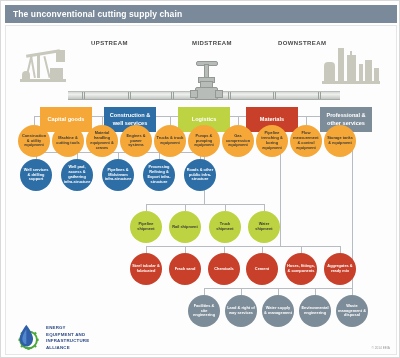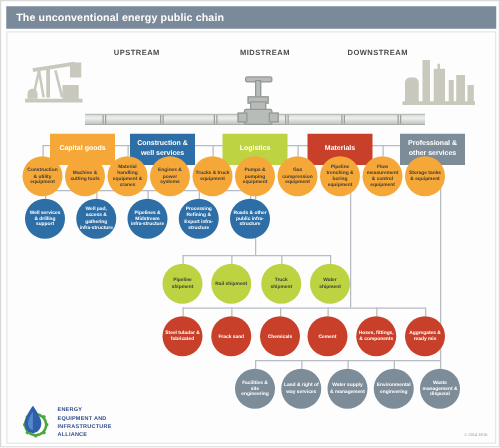--- a/index.html
+++ b/index.html
@@ -82,21 +82,21 @@
   #logotext{position:absolute;left:32px;top:3px;width:72px;}
   #logotext div{font-size:4.4px;font-weight:bold;color:#2e4a86;letter-spacing:.2px;line-height:1.5;}
   #copyright{position:absolute;right:6px;bottom:4px;font-size:3.2px;color:#9a9a9a;}
 </style>
 </head>
 <body>
 
 <div id="frame">
 
   <div id="titlebar" style="background: rgb(122, 138, 154);">
-    <div class="t">The unconventional energy public chain</div>
+    <div class="t">The unconventional cutting supply chain</div>
   </div>
 
   <div id="canvas">
 
     <div class="streamlbl" style="left:85px;top:14px;">UPSTREAM</div>
     <div class="streamlbl" style="left: 186px; top: 14px;">MIDSTREAM</div>
     <div class="streamlbl" style="left: 272px; top: 14px;">DOWNSTREAM</div>
 
     <div>
       <div class="artblock" style="left:20px;top:26px;width:34px;height:3px;transform:rotate(-9deg);"></div>

